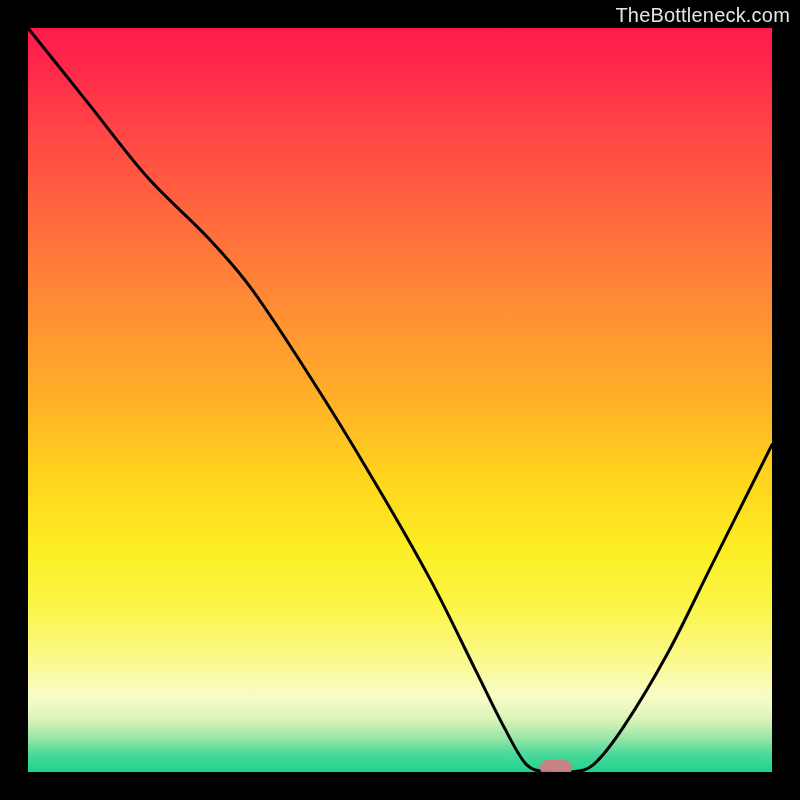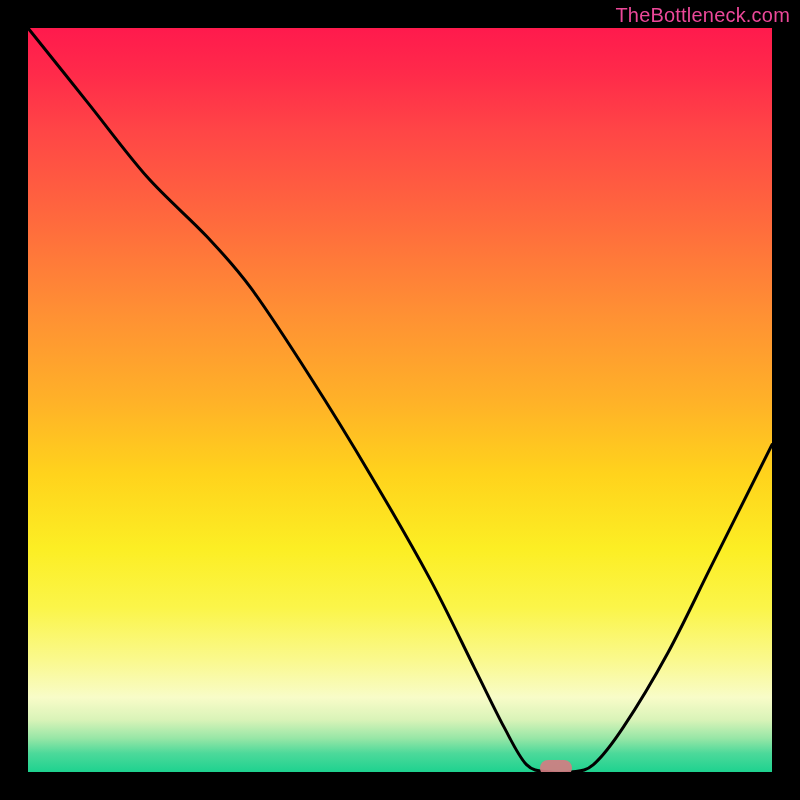--- a/index.html
+++ b/index.html
@@ -62,21 +62,21 @@
     background: #d27d82;
     opacity: 0.92;
     transform: translate(-50%, -50%);
   }
   .watermark {
     position: absolute;
     top: 4px;
     right: 10px;
     font-family: Arial, Helvetica, sans-serif;
     font-size: 20px;
-    color: #ec4899;
+    color: #e5e5e5;
     letter-spacing: 0.2px;
     user-select: none;
   }
 </style>
 </head>
 <body>
 
 <div class="frame">
   <div class="plot">
     <div class="gradient"></div>

